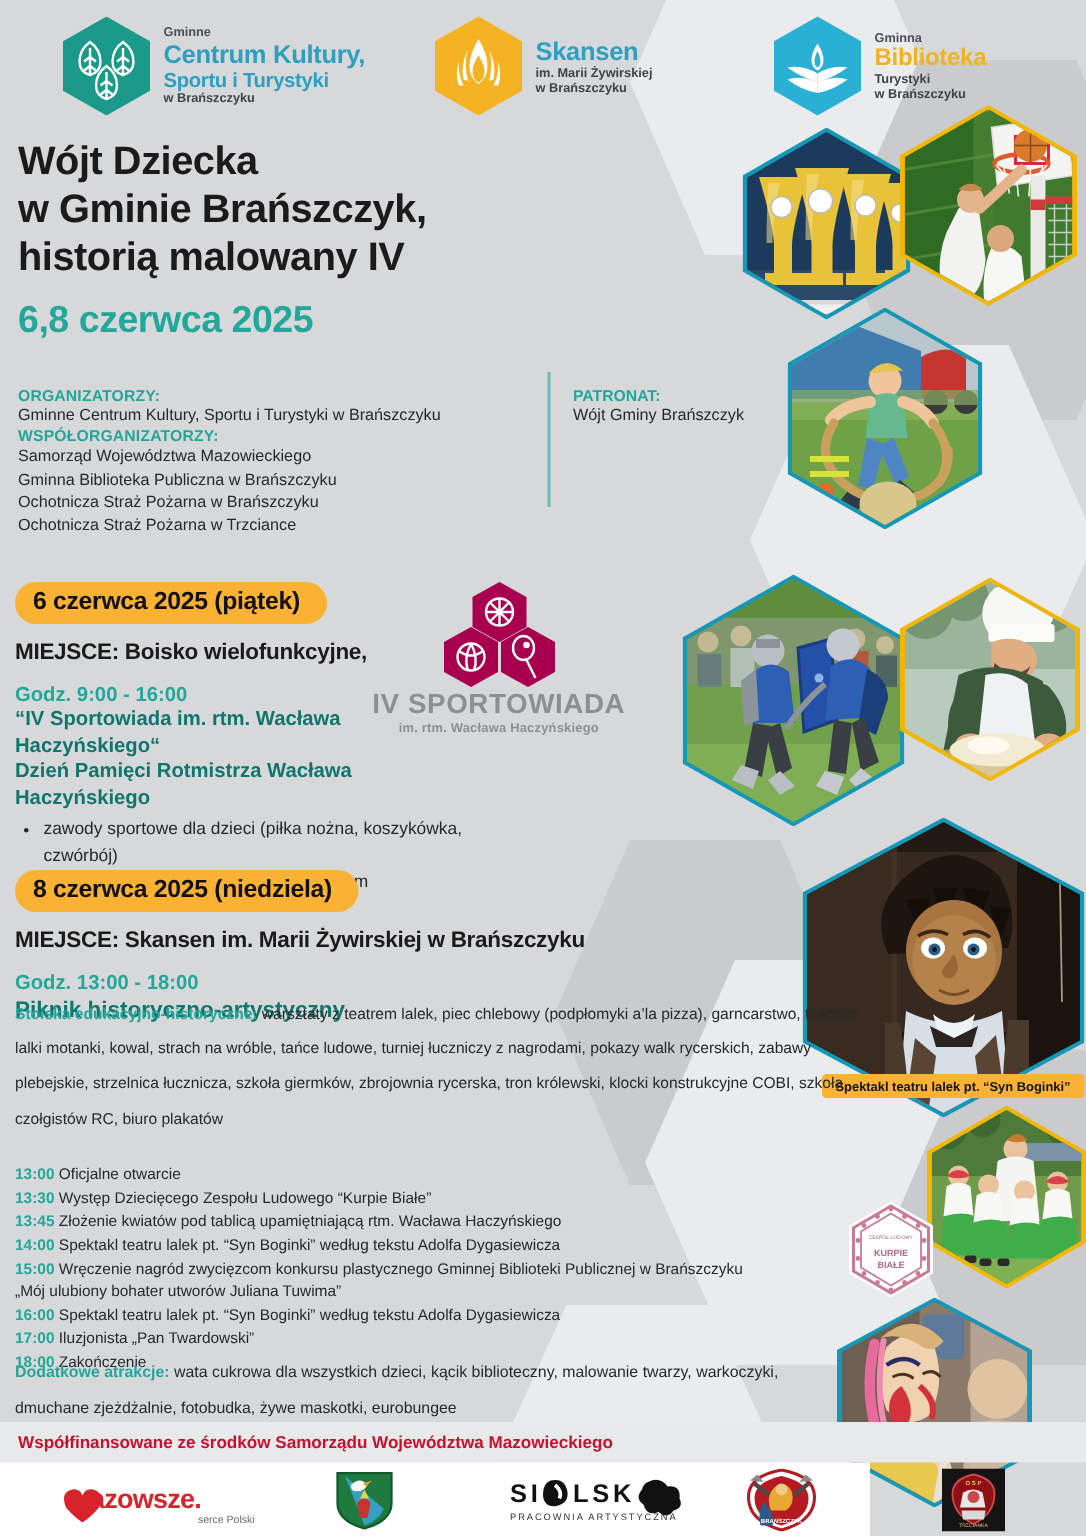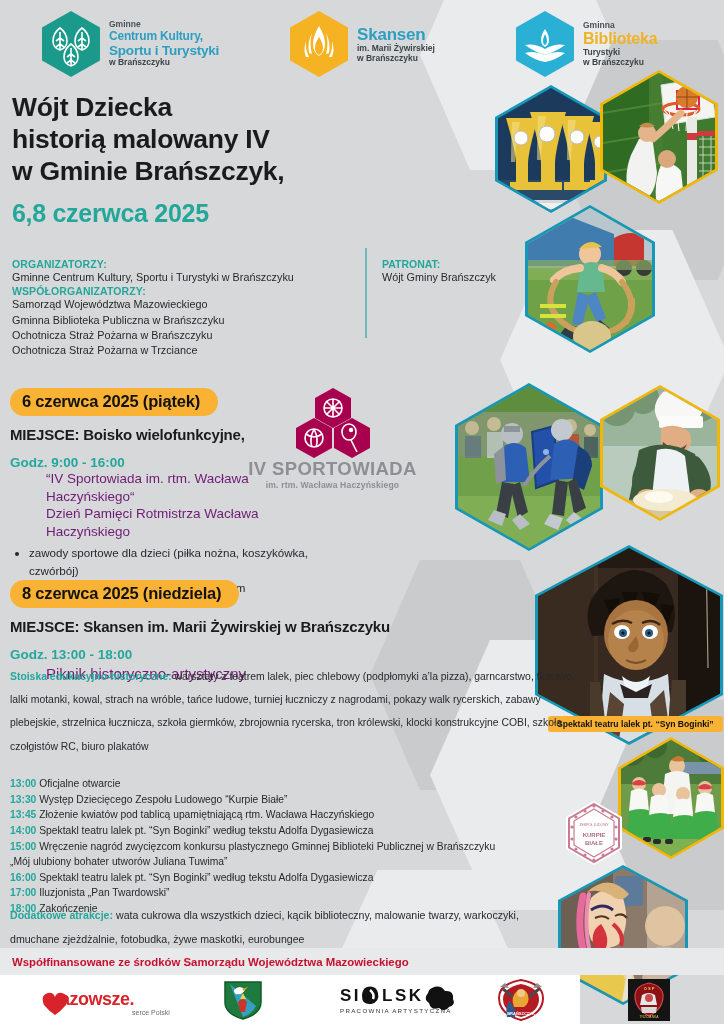--- a/index.html
+++ b/index.html
@@ -34,21 +34,21 @@
   }
   .logo-block { display: flex; align-items: center; position: absolute; }
   .hexmark {
     width: 58px; height: 66px; position: relative; flex: none;
     clip-path: polygon(50% 0%, 100% 25%, 100% 75%, 50% 100%, 0% 75%, 0% 25%);
     display: flex; align-items: center; justify-content: center;
   }
   .hexmark svg { display:block; }
   .logo-txt { margin-left: 9px; line-height: 1.12; }
   .logo-txt .l-small { font-size: 8.5px; color: #4a5153; font-weight: 600; }
-  .logo-txt .l-big { font-size: 12px; font-weight: 700; color: #2e9fc0; letter-spacing: -.2px;}
+  .logo-txt .l-big { font-size: 17px; font-weight: 700; color: #2e9fc0; letter-spacing: -.2px;}
   .logo-txt .l-big2 { font-size: 13.5px; font-weight: 700; color: #2e9fc0; letter-spacing:-.2px;}
   .logo-txt .l-foot { font-size: 8.5px; color: #3d4446; font-weight: 600; }
   .logo-txt .l-yellow { color: #f0b323; }
 
   
   .title-wrap { position: absolute; left: 12px; top: 92px; width: 390px; }
   .t-line { font-size: 26.5px; font-weight: 700; color: #1b1b1b; line-height: 1.2; letter-spacing: -.3px; }
   .t-date { font-size: 25px; font-weight: 700; color: #23a79b; margin-top: 12px; letter-spacing: -.3px;}
 
   
@@ -64,21 +64,21 @@
   .pill {
     display: inline-block; background: #f9b233; color: #111;
     font-size: 16.5px; font-weight: 700; padding: 4px 18px 5px 12px;
     border-radius: 14px; letter-spacing: -.2px;
   }
 
   
   .day { position: absolute; left: 10px; }
   .place { font-size: 15px; font-weight: 700; color: #1b1b1b; line-height: 1.28; margin-top: 9px; letter-spacing:-.2px;}
   .hours { font-size: 13.5px; font-weight: 700; color: #23a79b; margin-top: 11px; }
-  .subttl { font-size: 13.5px; font-weight: 400; color: #701a75; line-height: 1.3; margin-left: 36px; }
+  .subttl { font-size: 13.5px; font-weight: 700; color: #0f766e; line-height: 1.3; }
   .bullets { margin: 4px 0 0 19px; }
   .bullets li { font-size: 11.6px; color: #26292b; line-height: 1.5; }
 
   
   .sportmark { position: absolute; left: 240px; top: 386px; width: 185px; text-align: center;}
   .sportmark .sp-name { font-size: 18.5px; font-weight: 700; color: #8c9093; letter-spacing: .4px; }
   .sportmark .sp-sub { font-size: 8.6px; font-weight: 700; color: #8c9093; letter-spacing: .15px; }
 
   
   .stands { position: absolute; left: 10px; top: 663px; width: 565px; }
@@ -543,24 +543,24 @@
         <div class="l-small">Gminna</div>
         <div class="l-big l-yellow" style="font-size:16px;">Biblioteka</div>
         <div class="l-foot">Turystyki</div>
         <div class="l-foot">w Brańszczyku</div>
       </div>
     </div>
   </div>
 
   <div class="title-wrap">
     <div class="t-line">Wójt Dziecka</div>
-    <div class="t-line">historią malowany IV</div>
     <div class="t-line">
       <span class="teal">w Gminie Brańszczyk</span><span>,</span>
     </div>
+    <div class="t-line">historią malowany IV</div>
     <div class="t-date">6,8 czerwca 2025</div>
   </div>
 
   <div class="org">
     <div class="org-head">ORGANIZATORZY:</div>
     <div class="org-line">Gminne Centrum Kultury, Sportu i Turystyki w Brańszczyku</div>
     <div class="org-head">WSPÓŁORGANIZATORZY:</div>
     <div class="org-line">Samorząd Województwa Mazowieckiego</div>
     <div class="org-line">Gminna Biblioteka Publiczna w Brańszczyku</div>
     <div class="org-line">Ochotnicza Straż Pożarna w Brańszczyku</div>

